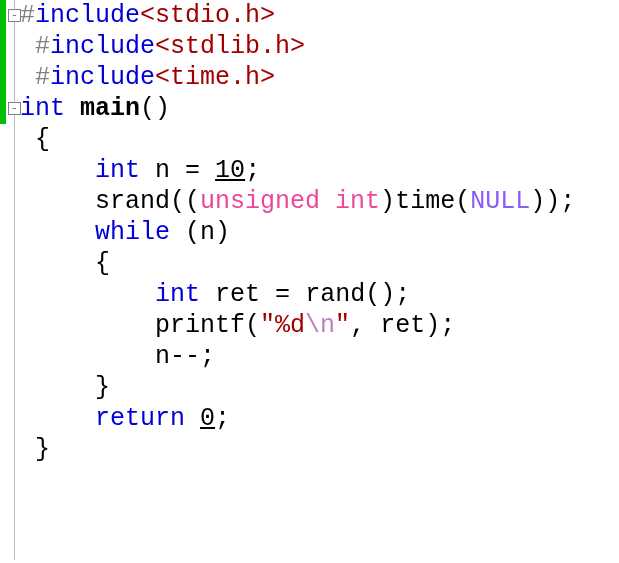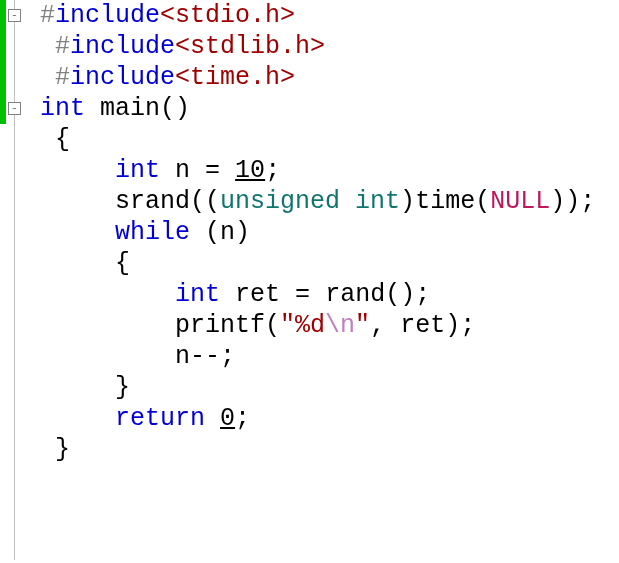--- a/index.html
+++ b/index.html
@@ -47,37 +47,37 @@
     font-family: Consolas, monospace;
   }
   .fold-line {
     position: absolute;
     left: 8px;
     width: 1px;
     background: #c0c0c0;
   }
   .code {
     position: absolute;
-    left: 40px;
+    left: 20px;
     top: 0;
   }
   .line { height: 31px; }
   .directive { color: #808080; }
   .keyword   { color: #0000d6; }
   .header    { color: #a00000; }
   .type      { color: #0000d6; }
   .ident     { color: #000000; }
-  .func      { color: #000000; }
+  .func      { color: #000000; font-weight: bold; }
   .punct     { color: #000000; }
   .number    { color: #000000; text-decoration: underline; }
   .string    { color: #a00000; }
   .escape    { color: #c080c0; }
-  .null      { color: #be185d; }
+  .null      { color: #8b5cf6; }
   .plain     { color: #000000; }
-  .keyword2  { color: #0f766e; }
+  .keyword2  { color: #ec4899; }
 </style>
 </head>
 <body>
 
 <div class="editor">
   <div class="gutter"></div>
   <div class="fold-col">
     <div class="fold-line" style="top:0;height:560px;"></div>
   <div class="fold-box" style="top: 9px;">-</div><div class="fold-box" style="top: 102px;">-</div></div>
   <div class="code" id="code-body"><div class="line"><span class="plain"></span><span class="directive">#</span><span class="keyword">include</span><span class="header">&lt;stdio.h&gt;</span></div><div class="line"><span class="plain"> </span><span class="directive">#</span><span class="keyword">include</span><span class="header">&lt;stdlib.h&gt;</span></div><div class="line"><span class="plain"> </span><span class="directive">#</span><span class="keyword">include</span><span class="header">&lt;time.h&gt;</span></div><div class="line"><span class="plain"></span><span class="type">int</span><span class="plain"> </span><span class="func">main</span><span class="punct">()</span></div><div class="line"><span class="plain"> </span><span class="punct">{</span></div><div class="line"><span class="plain">     </span><span class="type">int</span><span class="plain"> </span><span class="ident">n</span><span class="plain"> </span><span class="punct">=</span><span class="plain"> </span><span class="number">10</span><span class="punct">;</span></div><div class="line"><span class="plain">     </span><span class="ident">srand</span><span class="punct">((</span><span class="keyword2">unsigned</span><span class="plain"> </span><span class="keyword2">int</span><span class="punct">)</span><span class="ident">time</span><span class="punct">(</span><span class="null">NULL</span><span class="punct">));</span></div><div class="line"><span class="plain">     </span><span class="keyword">while</span><span class="plain"> </span><span class="punct">(</span><span class="ident">n</span><span class="punct">)</span></div><div class="line"><span class="plain">     </span><span class="punct">{</span></div><div class="line"><span class="plain">         </span><span class="type">int</span><span class="plain"> </span><span class="ident">ret</span><span class="plain"> </span><span class="punct">=</span><span class="plain"> </span><span class="ident">rand</span><span class="punct">();</span></div><div class="line"><span class="plain">         </span><span class="ident">printf</span><span class="punct">(</span><span class="string">"</span><span class="string">%d</span><span class="escape">\n</span><span class="string">"</span><span class="punct">, </span><span class="ident">ret</span><span class="punct">);</span></div><div class="line"><span class="plain">         </span><span class="ident">n</span><span class="punct">--</span><span class="punct">;</span></div><div class="line"><span class="plain">     </span><span class="punct">}</span></div><div class="line"><span class="plain">     </span><span class="keyword">return</span><span class="plain"> </span><span class="number">0</span><span class="punct">;</span></div><div class="line"><span class="plain"> </span><span class="punct">}</span></div></div>

